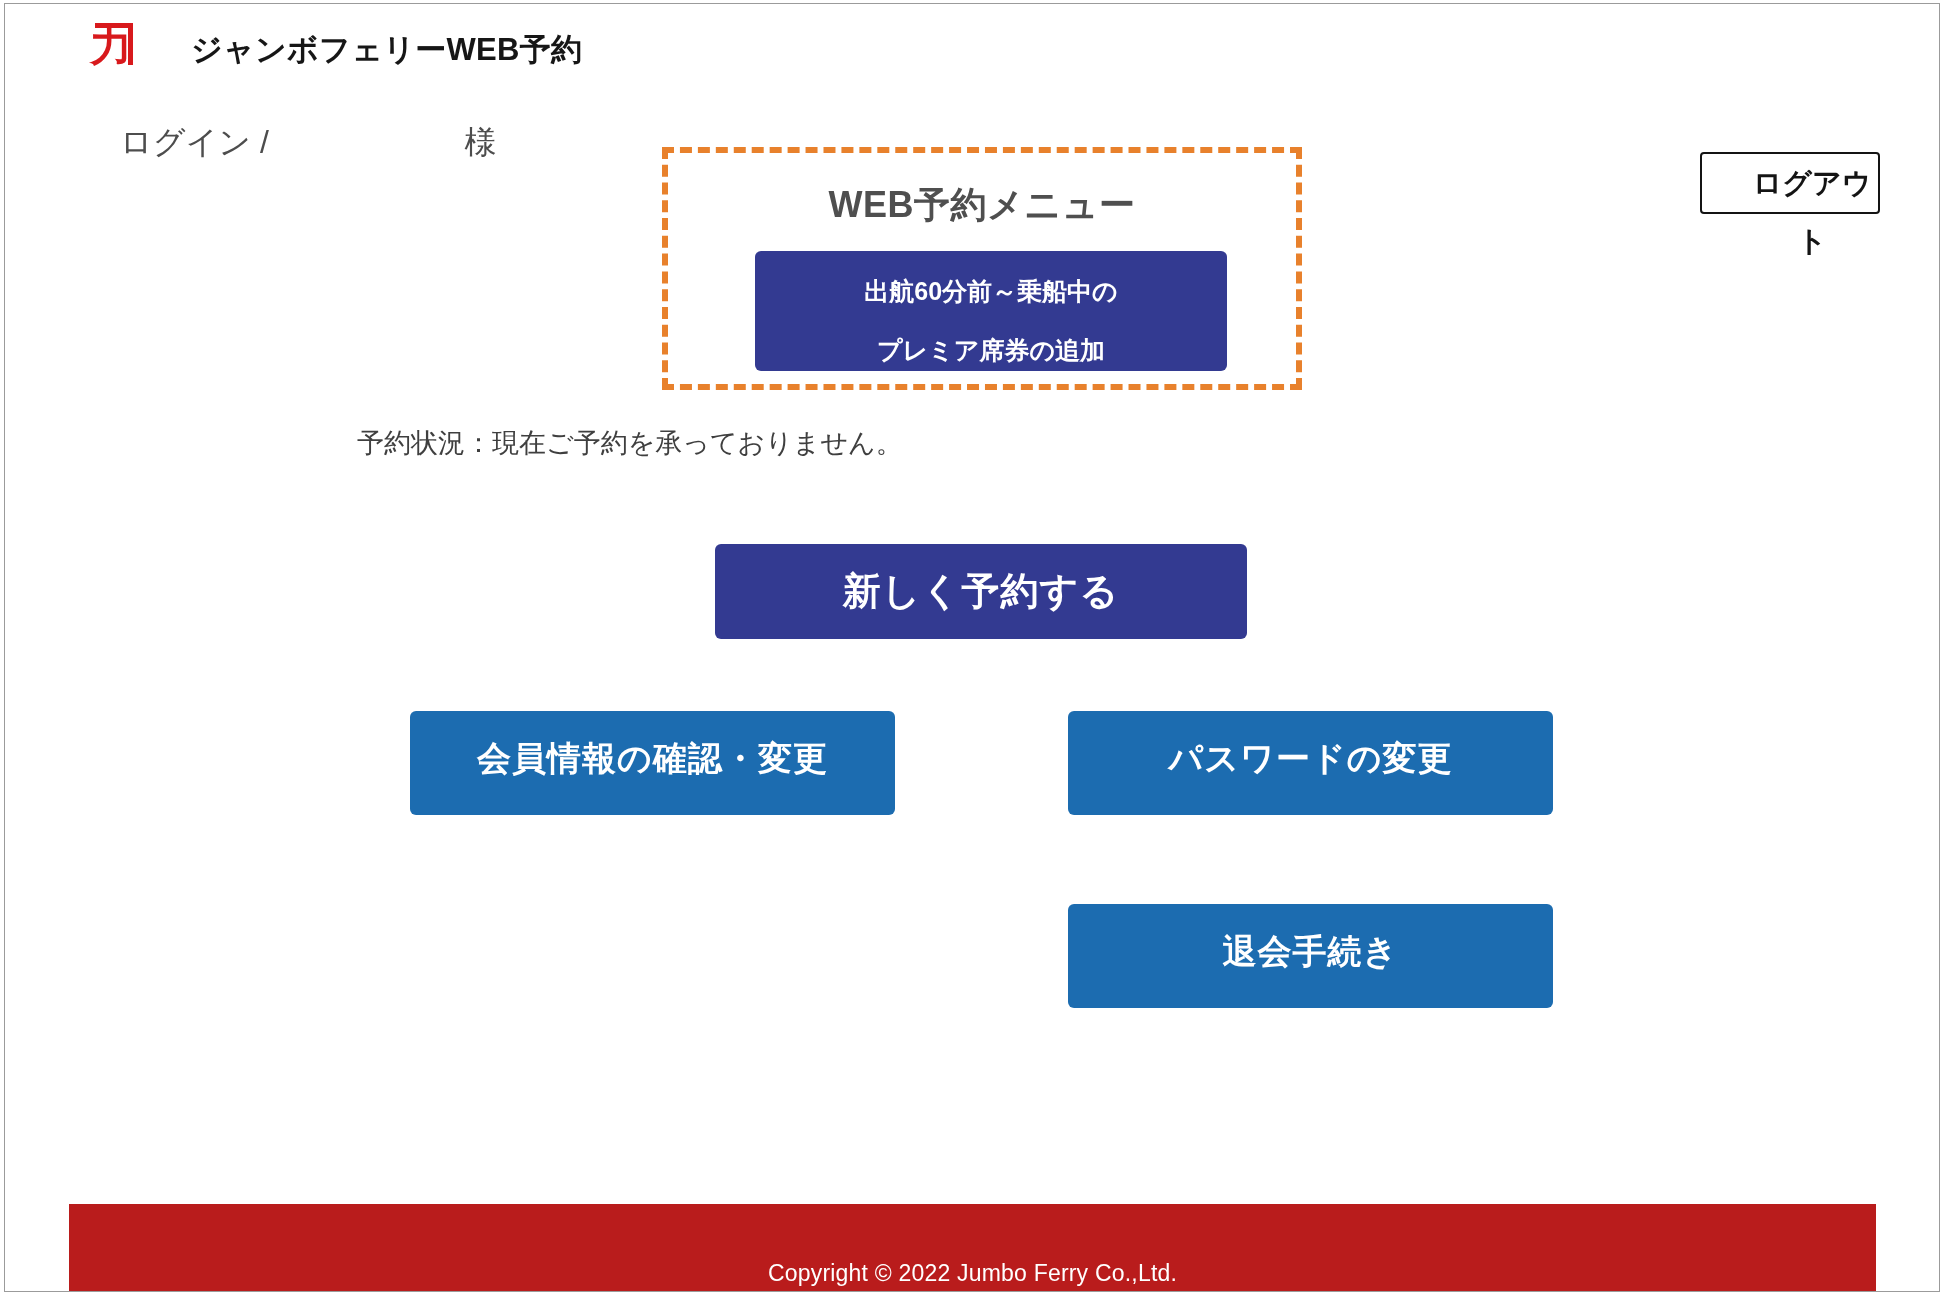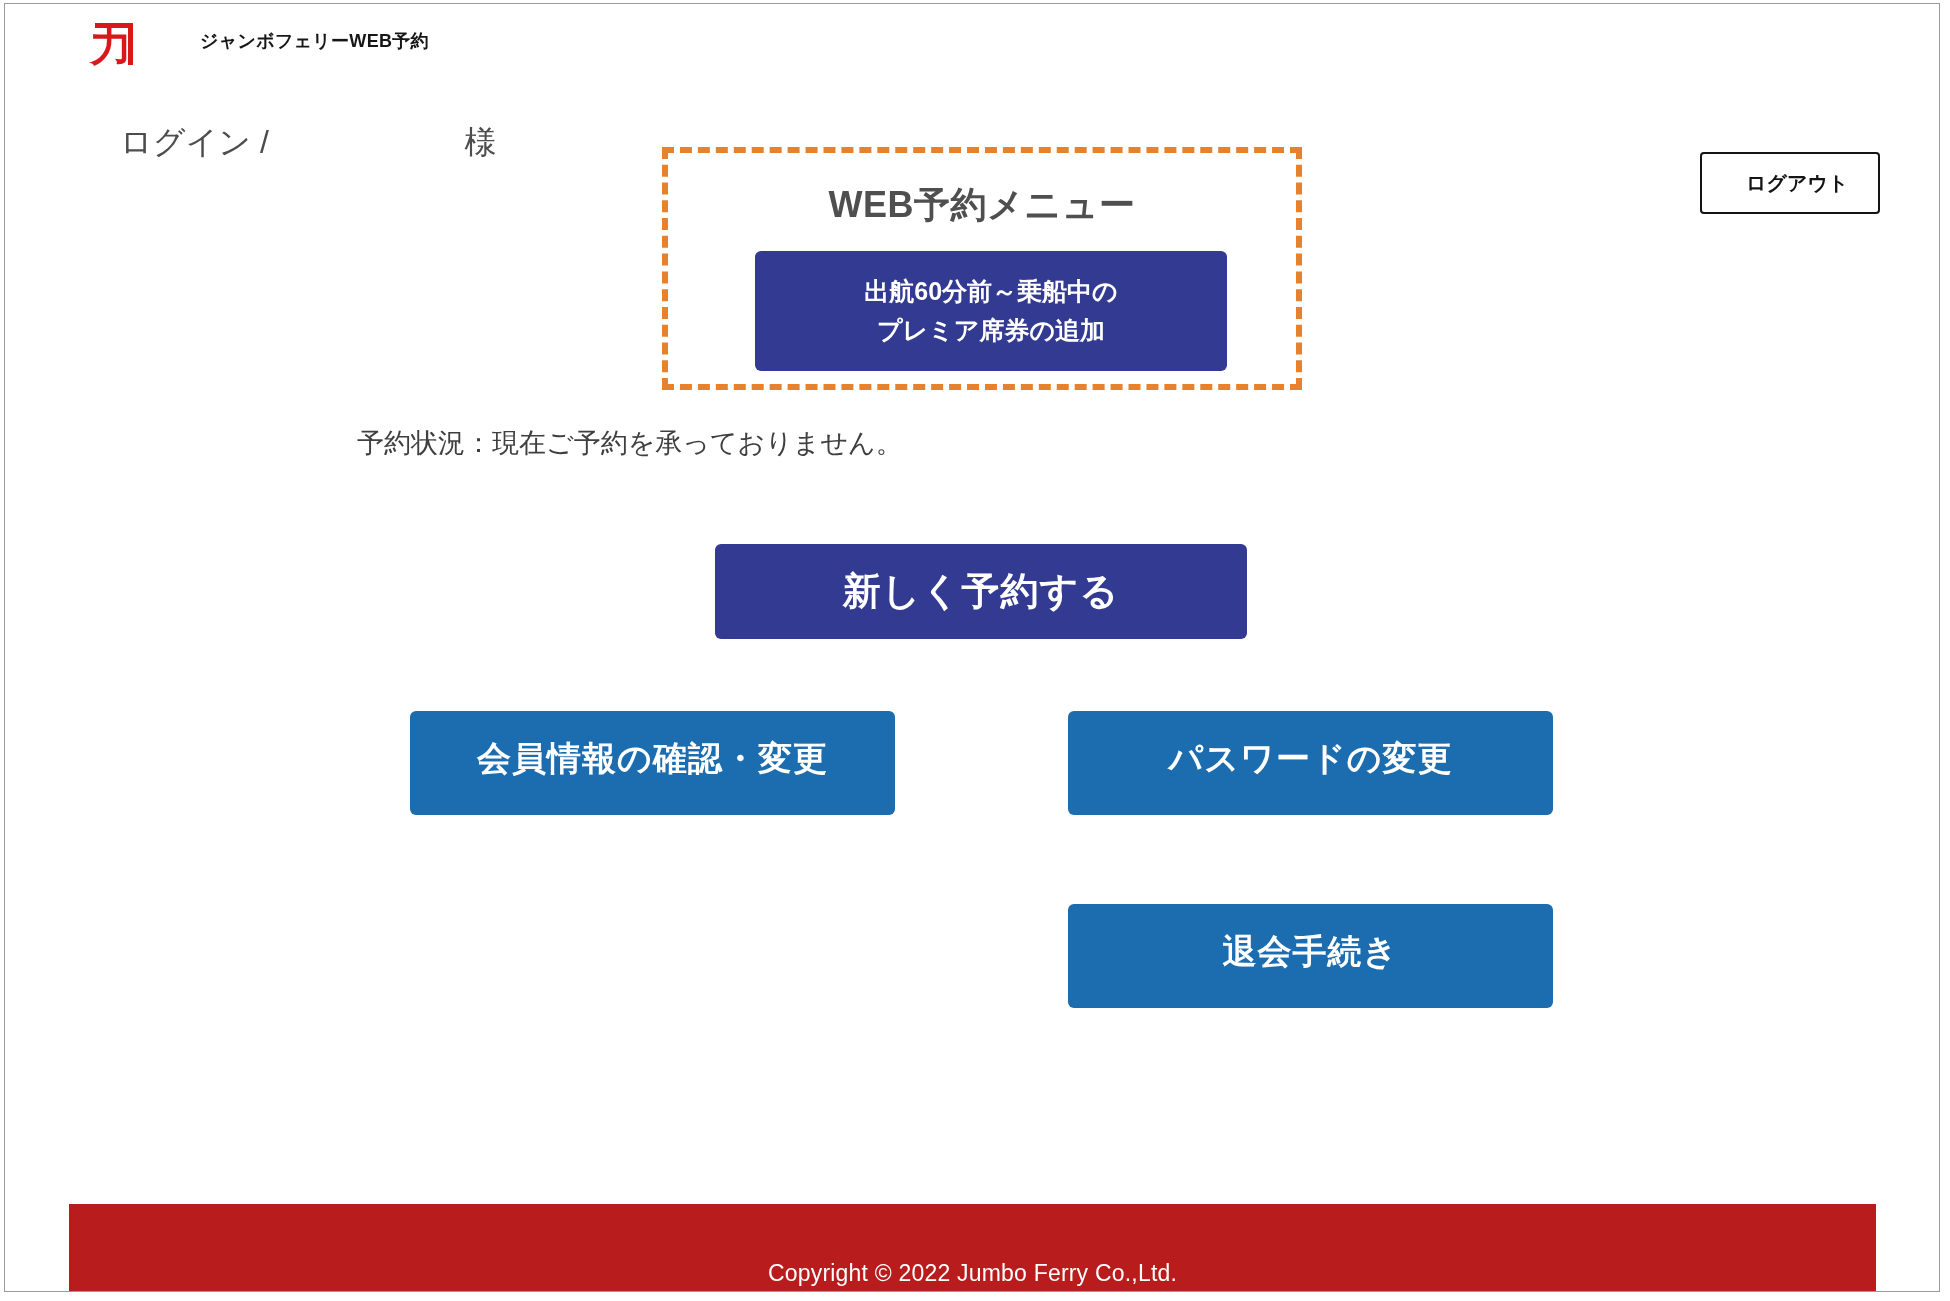--- a/index.html
+++ b/index.html
@@ -63,26 +63,25 @@
     font-family: "DejaVu Sans", sans-serif;
     font-weight: 700;
     font-size: 42px;
     line-height: 46px;
     text-align: center;
   }
   #site-title {
     position: absolute;
     left: 186px;
     top: 25px;
-    font-size: 18px;
+    font-size: 31px;
     font-weight: 700;
     color: #161616;
     letter-spacing: 0.3px;
     white-space: nowrap;
-    margin-left: 9px;
   }
 
   
   #login-line {
     position: absolute;
     left: 115px;
     top: 117px;
     font-size: 32px;
     color: #4d4d4d;
     white-space: nowrap;
@@ -98,25 +97,25 @@
   #logout-button {
     position: absolute;
     left: 1695px;
     top: 148px;
     width: 180px;
     height: 62px;
     border: 2px solid #141414;
     border-radius: 4px;
     background: #ffffff;
     box-sizing: border-box;
-    font-size: 20px;
+    font-size: 29px;
     font-weight: 700;
     color: #141414;
     line-height: 58px;
-    text-align: left;
+    text-align: center;
     cursor: pointer;
     padding-left: 44px;
   }
 
   
   #promo-box {
     position: absolute;
     left: 657px;
     top: 143px;
     width: 640px;
@@ -149,21 +148,21 @@
     font-weight: 700;
     line-height: 1.55;
     text-align: center;
     display: flex;
     flex-direction: column;
     align-items: center;
     justify-content: center;
     cursor: pointer;
     box-sizing: border-box;
   }
-  #premium-seat-button .line { display: block; }
+  #premium-seat-button .line { display: block; margin-top: 20px; }
 
   
   #reservation-status {
     position: absolute;
     left: 352px;
     top: 421px;
     font-size: 27px;
     color: #3f3f3f;
     white-space: nowrap;
   }

